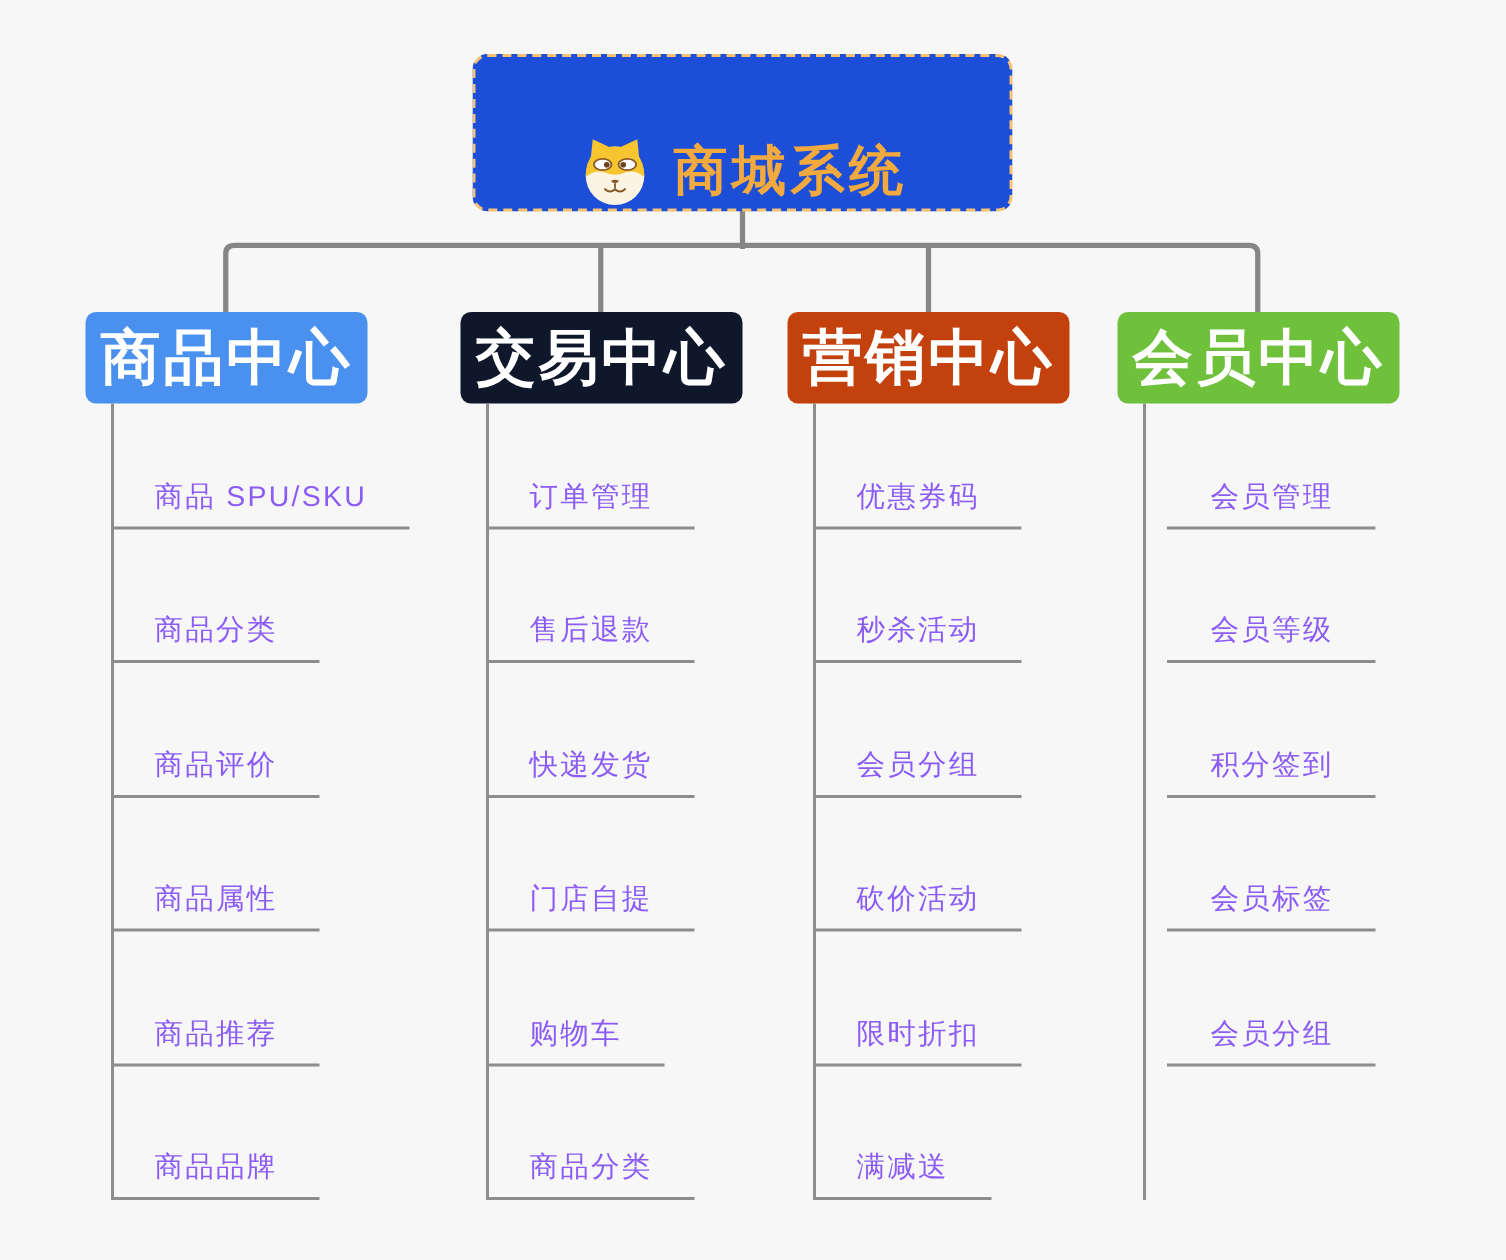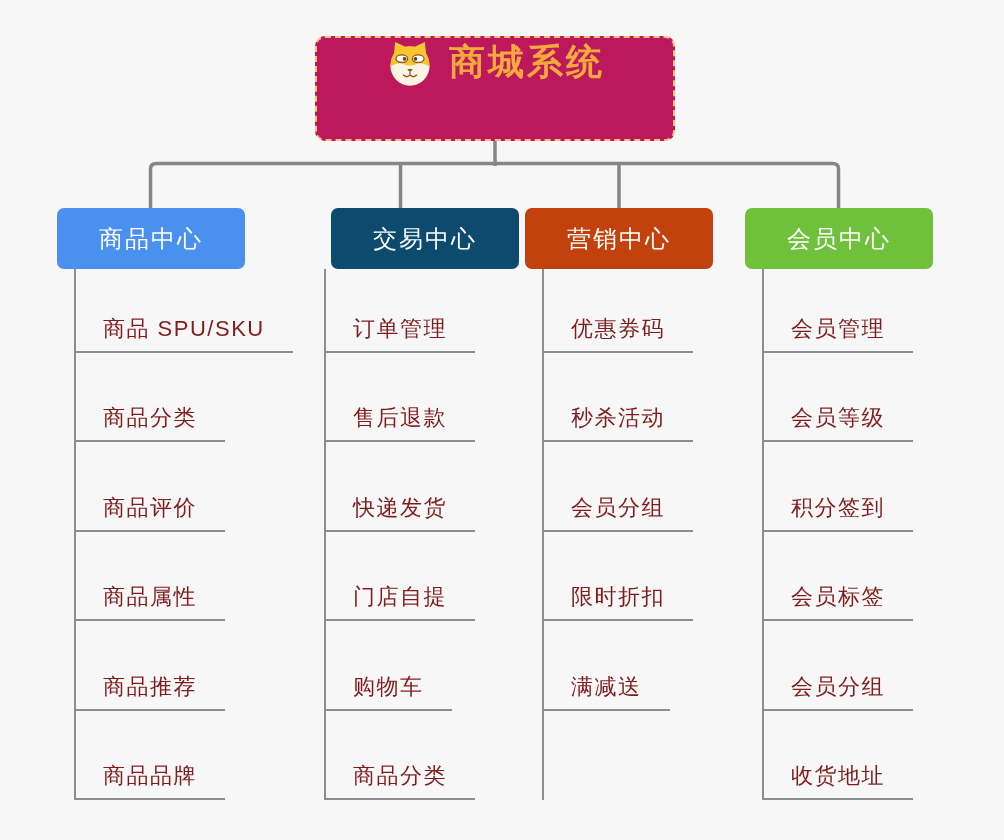--- a/index.html
+++ b/index.html
@@ -7,46 +7,46 @@
     width:1004px;height:840px;position:relative;overflow:hidden;
     font-family:"Liberation Sans","DejaVu Sans",sans-serif;
     background:#f7f7f7;
   }
   .canvas{position:absolute;inset:0;width:1004px;height:840px;}
   .connectors{position:absolute;left:0;top:0;width:1004px;height:840px;pointer-events:none;}
 
   
   .root-node{
     position:absolute;left:315px;top:36px;width:360px;height:105px;
-    background:#be185d;border:2px dashed #f5c173;border-radius:10px;
-    box-sizing:border-box;display:flex;align-items:flex-start;justify-content:center;gap:14px;
+    background:#1d4ed8;border:2px dashed #f5c173;border-radius:10px;
+    box-sizing:border-box;display:flex;align-items:flex-end;justify-content:center;gap:14px;
   }
   .root-title{font-size:36px;font-weight:600;letter-spacing:3px;}
   .root-icon{width:50px;height:50px;display:inline-flex;}
 
   
   .branch-box{
     position:absolute;top:208px;width:188px;height:61px;border-radius:7px;
     display:flex;align-items:center;justify-content:center;
-    color:#ffffff;font-size:24px;letter-spacing:2px;
+    color:#ffffff;font-size:40px;letter-spacing:2px;font-weight:bold;
   }
   .b0{left:57px;} .b1{left:307px;} .b2{left:525px;} .b3{left:745px;}
 
   
   .leaf-trunk{position:absolute;top:269px;width:2px;height:531px;background:#8d8d8d;}
   .t0{left:74px;} .t1{left:324px;} .t2{left:542px;} .t3{left:762px;}
 
   
   .leaf-list{position:absolute;top:270px;}
-  .l0{left:74px;} .l1{left:324px;} .l2{left:542px;} .l3{left:762px;}
+  .l0{left:74px;} .l1{left:324px;} .l2{left:542px;} .l3{left:778px;}
   .leaf{
     display:flex;align-items:flex-end;width:fit-content;height:89.4px;
     box-sizing:border-box;border-bottom:2px solid #8d8d8d;
     padding:4px 28px 7px 29px;
-    font-size:22px;letter-spacing:1.5px;color:#7f1d1d;white-space:nowrap;
+    font-size:19px;letter-spacing:1.5px;color:#8b5cf6;white-space:nowrap;
   }
   .leaf:first-child{height:83px;}
 </style>
 </head>
 <body style="background: rgb(247, 247, 247);">
 
 <div class="canvas">
 
   <svg class="connectors" viewBox="0 0 1004 840" xmlns="http://www.w3.org/2000/svg">
     <g stroke="#868686" stroke-width="3.5" fill="none">
@@ -70,21 +70,21 @@
         <circle cx="39" cy="26.7" r="2.4" fill="#6e4218"></circle>
         <path d="M28.5 40.5 Q32 38.5 35.5 40.5 Q32 44.5 28.5 40.5 Z" fill="#8a5a2a"></path>
         <path d="M32 43 V46" stroke="#8a5a2a" stroke-width="1.6" stroke-linecap="round"></path>
         <path d="M23.5 47.5 Q27.8 51.5 32 47.5 Q36.2 51.5 40.5 47.5" stroke="#8a5a2a" stroke-width="1.8" fill="none" stroke-linecap="round"></path>
       </svg>
     </span>
     <span class="root-title" style="color: rgb(242, 169, 62);">商城系统</span>
   </div>
 
   <div class="branch-box b0" style="background-color: rgb(74, 144, 238);">商品中心</div>
-  <div class="branch-box b1" style="background-color: #0c4a6e; margin-left: 24px;">交易中心</div>
+  <div class="branch-box b1" style="background-color: #0f172a;">交易中心</div>
   <div class="branch-box b2" style="background-color: #c2410c;">营销中心</div>
   <div class="branch-box b3" style="background-color: rgb(111, 193, 60);">会员中心</div>
 
   <div class="leaf-trunk t0"></div>
   <div class="leaf-trunk t1"></div>
   <div class="leaf-trunk t2"></div>
   <div class="leaf-trunk t3"></div>
 
   <div class="leaf-list l0">
     <div class="leaf">商品 SPU/SKU</div>
@@ -101,26 +101,26 @@
     <div class="leaf">快递发货</div>
     <div class="leaf">门店自提</div>
     <div class="leaf">购物车</div>
     <div class="leaf">商品分类</div>
   </div>
 
   <div class="leaf-list l2">
     <div class="leaf">优惠券码</div>
     <div class="leaf">秒杀活动</div>
     <div class="leaf">会员分组</div>
+    <div class="leaf">砍价活动</div>
     <div class="leaf">限时折扣</div>
     <div class="leaf">满减送</div>
   </div>
 
   <div class="leaf-list l3">
     <div class="leaf">会员管理</div>
     <div class="leaf">会员等级</div>
     <div class="leaf">积分签到</div>
     <div class="leaf">会员标签</div>
     <div class="leaf">会员分组</div>
-    <div class="leaf">收货地址</div>
   </div>
 
 </div>
 
 </body></html>

